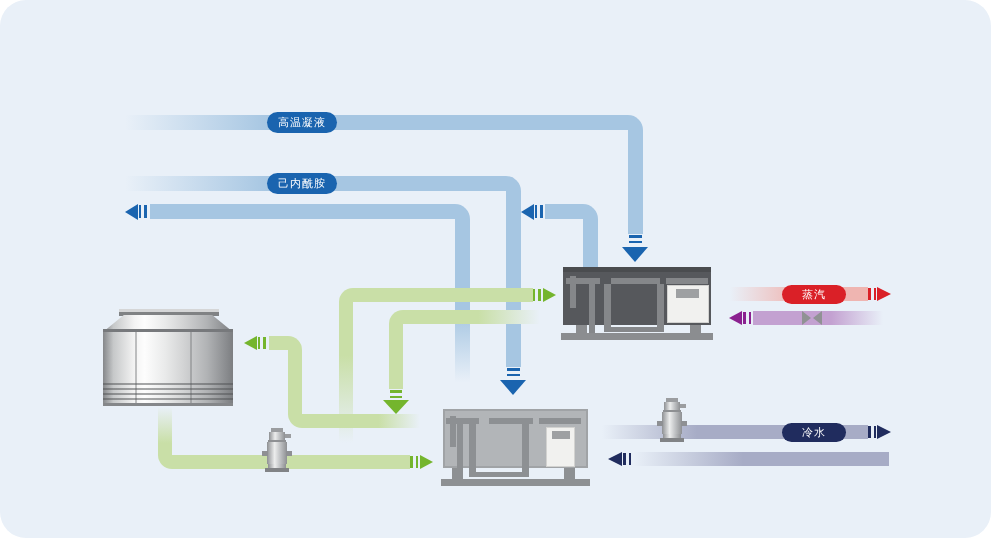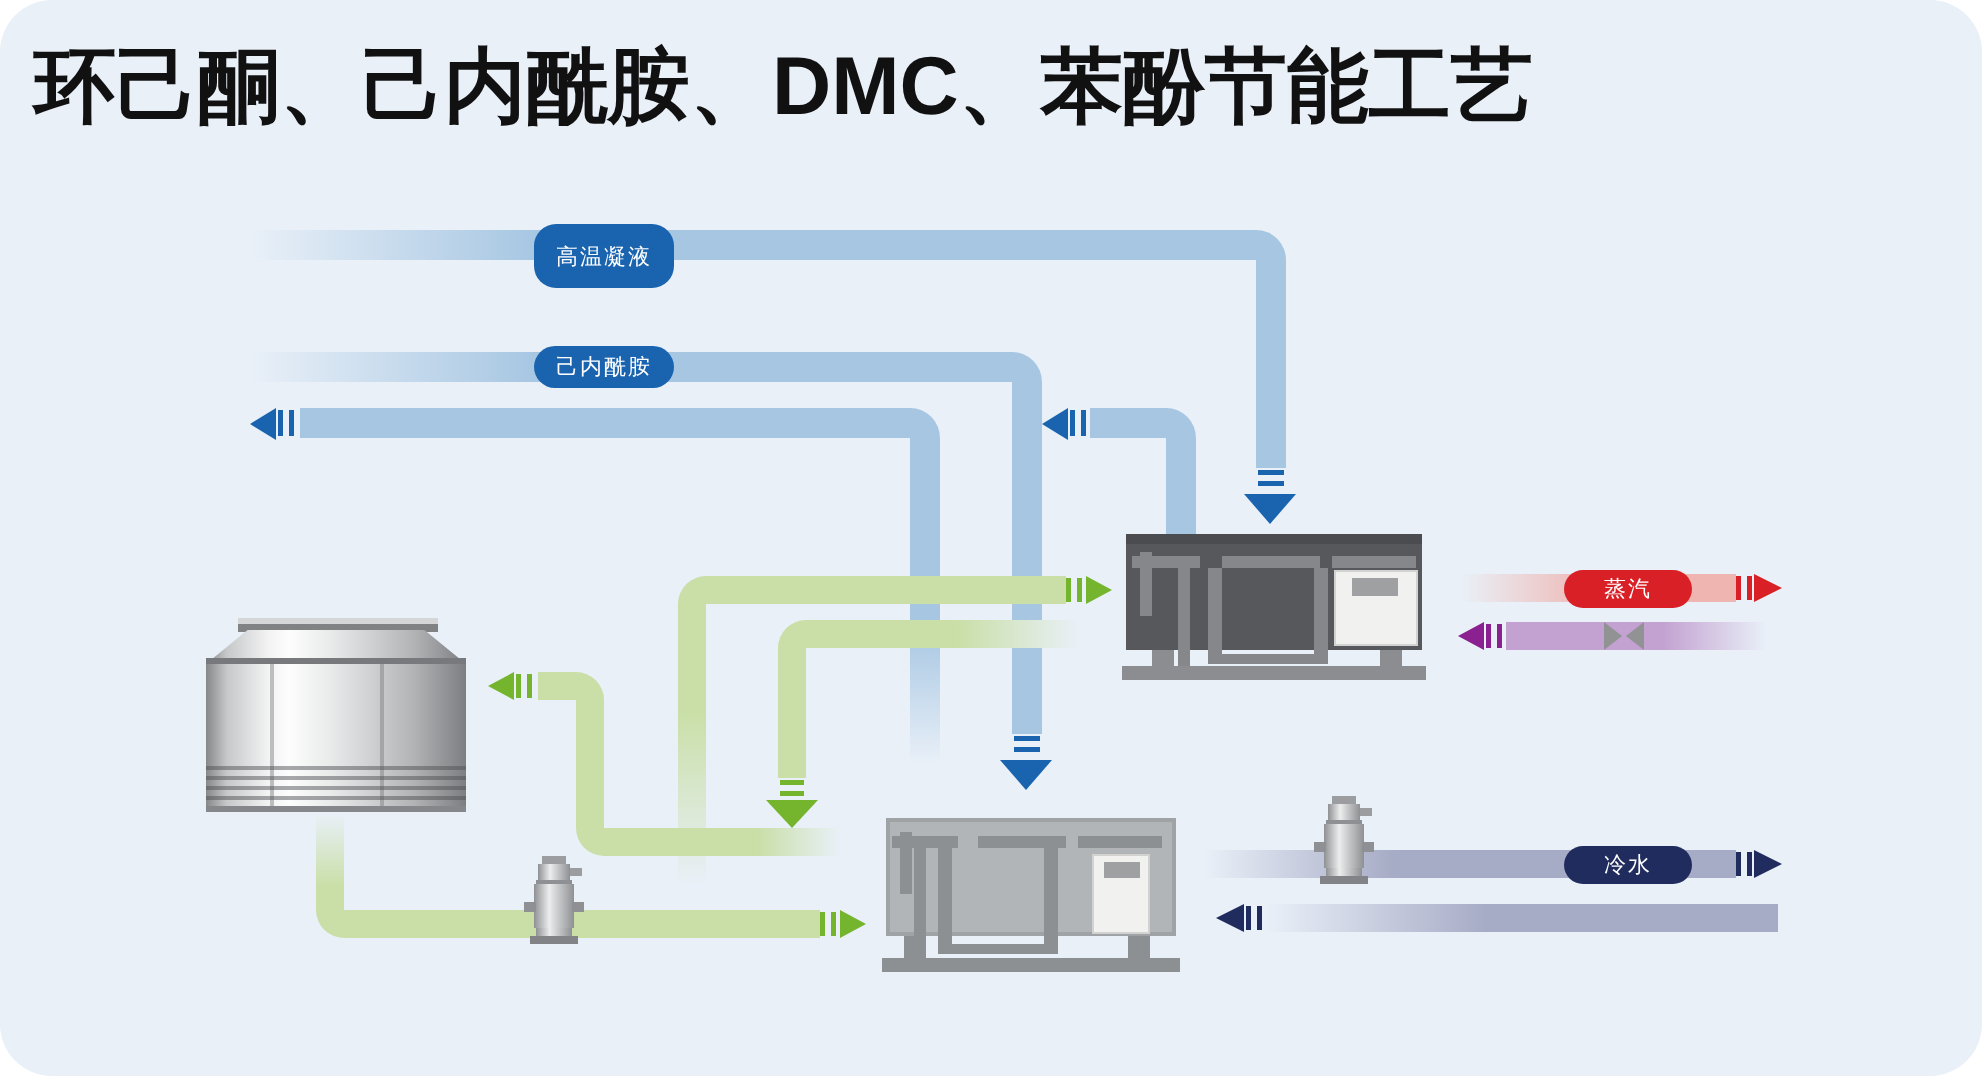--- a/index.html
+++ b/index.html
@@ -33,30 +33,29 @@
           #e9eaea 48%,#d2d3d4 62%,#b1b3b5 80%,#8c8e91 94%,#7c7e81);}
   .metal-sm{background:linear-gradient(90deg,#8e9093,#eceded 38%,#c6c8ca 62%,#8e9093);}
   .pump{position:absolute;width:30px;height:44px;}
 </style>
 </head>
 <body>
 
 <div id="stage">
   <div class="card"></div>
 
-  <div class="title">环己酮、己内酰胺、DMC、苯酚节能工艺</div>
 
   <div class="grp" style="--pc:var(--blue-pipe);--ac:var(--blue-accent)">
 
     <div class="ph fadeL" style="left:125px;top:115px;width:503px;"></div>
     <div class="cTR" style="left:628px;top:115px;width:15px;height:15px;"></div>
     <div class="pv" style="left:628px;top:130px;height:104px;"></div>
     <div class="dv" style="left:629px;top:235px;"></div>
     <div class="aD" style="left:622px;top:247px;border-width:15px 13px 0 13px;"></div>
-    <div class="pill" style="left:267px;top:112px;width:70px;height:32px;">
+    <div class="pill" style="left:267px;top:112px;width:70px;height:21px;">
         <span>高温凝液</span>
       </div>
 
     <div class="ph fadeL" style="left:125px;top:176px;width:381px;"></div>
     <div class="cTR" style="left:506px;top:176px;width:15px;height:15px;"></div>
     <div class="pv" style="left:506px;top:191px;height:176px;"></div>
     <div class="dv" style="left:507px;top:368px;"></div>
     <div class="aD" style="left:500px;top:380px;border-width:15px 13px 0 13px;"></div>
     <div class="pill" style="left:267px;top:173px;width:70px;height:21px;">
         <span>己内酰胺</span>

